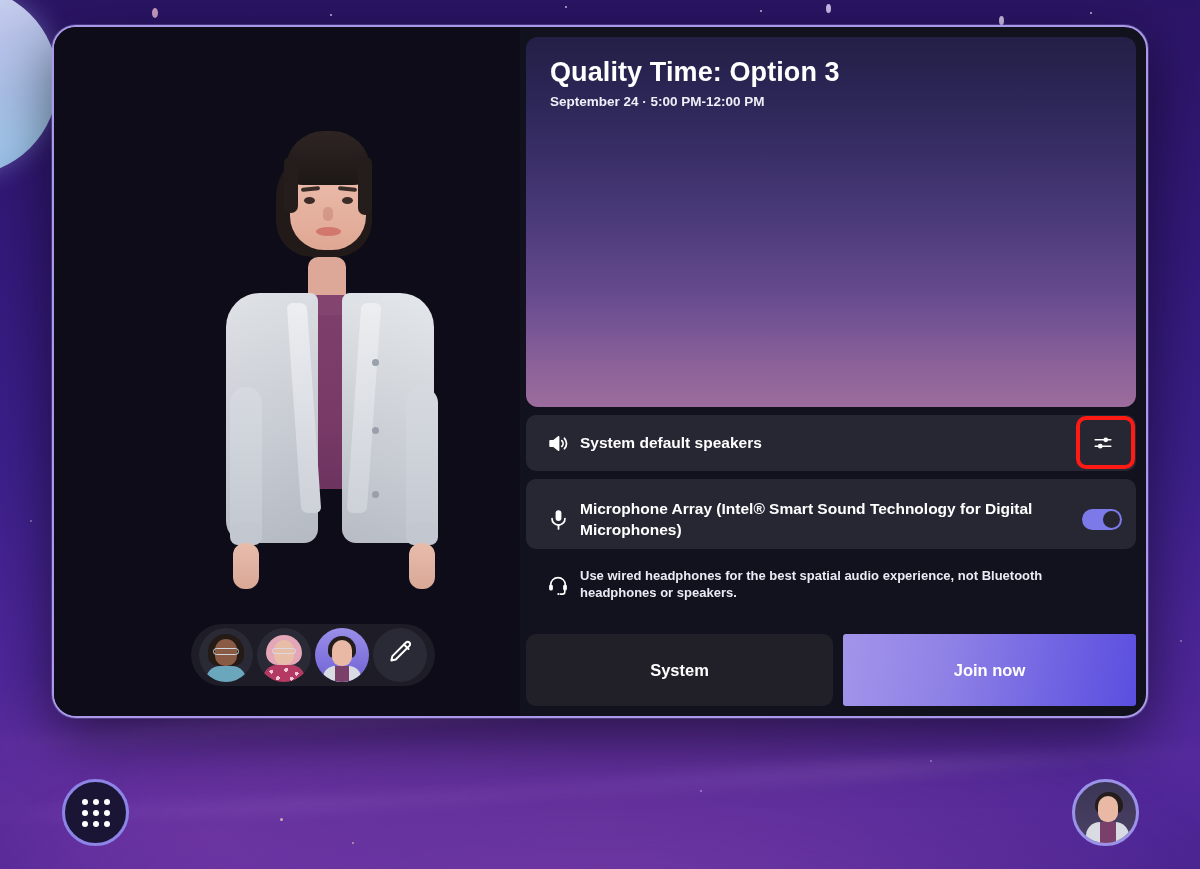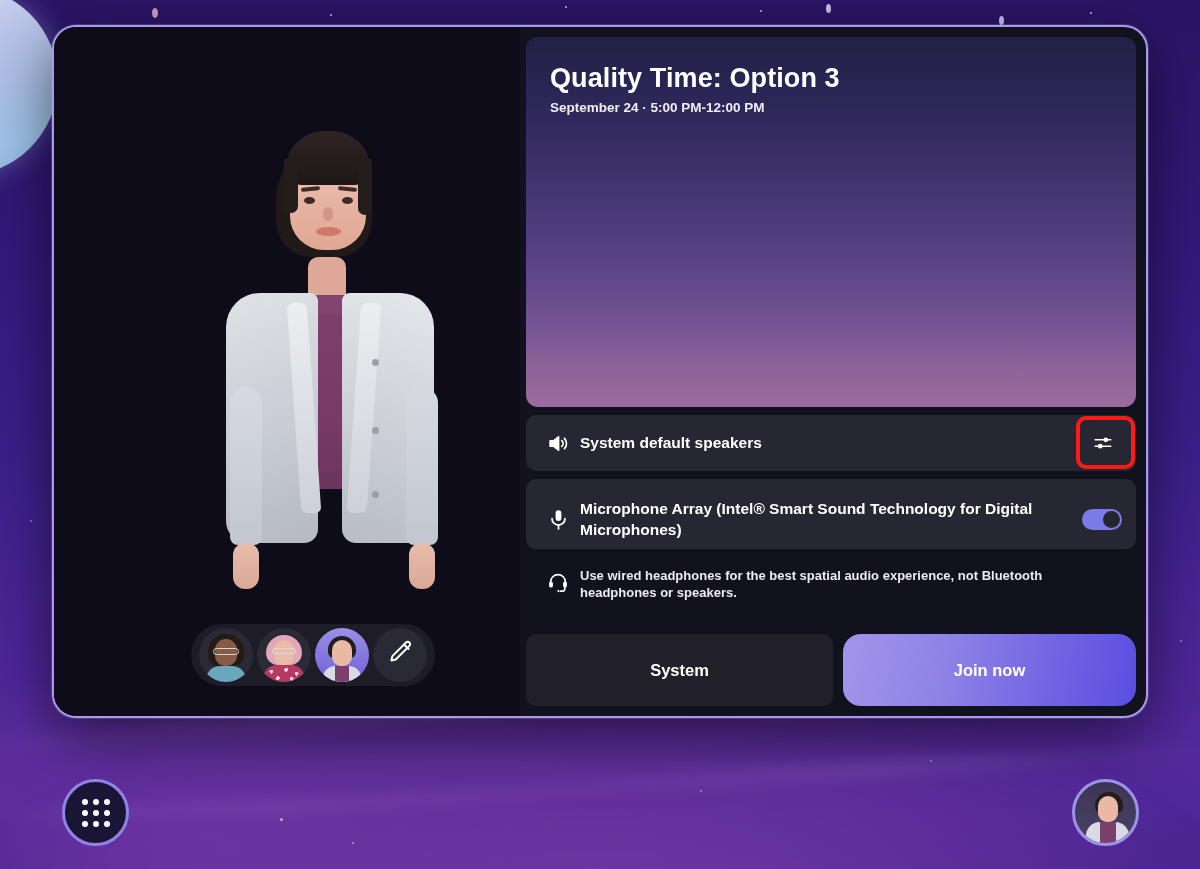--- a/index.html
+++ b/index.html
@@ -170,21 +170,21 @@
     padding: 10px 10px 10px 6px;
     display: flex; flex-direction: column;
   }
   #preview {
     height: 370px;
     border-radius: 12px;
     background: linear-gradient(180deg,
       #232046 0%, #2a2554 14%, #3b3069 34%, #4e3c7d 52%,
       #64498d 68%, #7a5795 80%, #8d6399 90%, #9c6c9d 100%);
     position: relative;
-    padding: 26px 24px;
+    padding: 20px 24px;
     overflow: hidden;
   }
   #preview-title {
     color: #fff; font-size: 27px; font-weight: bold; letter-spacing: .1px;
   }
   #preview-sub {
     color: #f0eef8; font-size: 13.5px; font-weight: bold; margin-top: 6px;
   }
 
   .device-row {
@@ -222,39 +222,39 @@
     background: #7b7ae8; position: relative; cursor: pointer; flex: 0 0 40px;
   }
   .toggle .knob {
     position:absolute; right:2px; top:2px;
     width:17px; height:17px; border-radius:50%;
     background:#25242f;
   }
 
   #tip-row {
     margin-top: 6px;
-    display: flex; align-items: center;
+    display: flex; align-items: flex-end;
     padding: 12px 14px 12px 20px;
     min-height: 48px;
   }
   #tip-row .dev-icon { width: 34px; flex: 0 0 34px; padding-top: 1px; }
   #tip-text { color: #eceaf3; font-size: 13px; font-weight: bold; line-height: 1.35; padding-right: 30px; }
 
   #actions { margin-top: auto; display: flex; gap: 10px; padding-top: 10px; }
   #btn-cancel {
     flex: 0 0 307px; height: 72px;
     background: #212029; color: #fff;
     border: none; border-radius: 10px;
     font-size: 16.5px; font-weight: bold; cursor: pointer;
     font-family: "Liberation Sans", sans-serif;
   }
   #btn-join {
     flex: 1; height: 72px;
     background: linear-gradient(100deg, #a394ea 0%, #8f82e6 35%, #7669e3 65%, #5a4ee0 100%);
-    color: #fff; border: none; border-radius: 18px;
+    color: #fff; border: none; border-radius: 3px;
     font-size: 16.5px; font-weight: bold; cursor: pointer;
     font-family: "Liberation Sans", sans-serif;
   }
 
   
   #app-launcher {
     position: absolute; left: 62px; top: 779px;
     width: 67px; height: 67px; border-radius: 50%;
     background: #1b1535;
     border: 3px solid #8d84e8;

